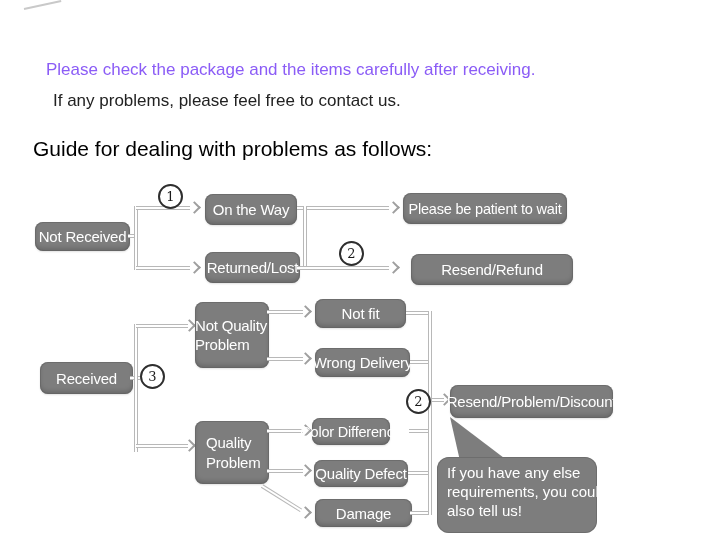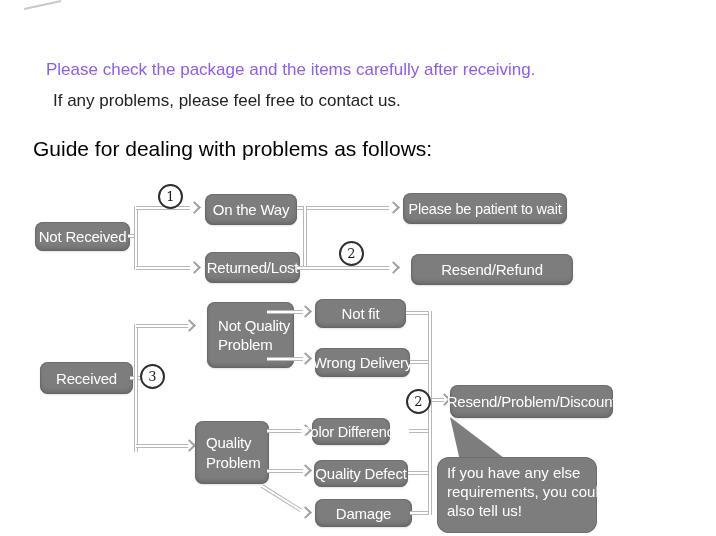--- a/index.html
+++ b/index.html
@@ -91,21 +91,21 @@
 
   <div>
     <div class="gbox" style="left:40px;top:362px;width:93px;height:32px;">Received</div>
 
     <div class="hl" style="left:130px;top:376px;width:10px;"></div>
     <div class="vl" style="left:134px;top:324px;height:128px;"></div>
     <div class="circ" style="left:140px;top:364px;">3</div>
 
     <div class="hl" style="left:136px;top:324px;width:52px;"></div>
     <div class="arr" style="left:185px;top:321px;"></div>
-    <div class="gbox wrap" style="left:195px;top:302px;width:87px;height:66px;padding-left:11px;box-sizing:border-box;margin-left:12px;">Not Quality Problem</div>
+    <div class="gbox wrap" style="left:195px;top:302px;width:74px;height:66px;box-sizing:border-box;">Not Quality Problem</div>
 
     <div class="hl" style="left:136px;top:444px;width:52px;"></div>
     <div class="arr" style="left:185px;top:441px;"></div>
     <div class="gbox wrap" style="left:195px;top:421px;width:74px;height:63px;padding-left:11px;box-sizing:border-box;">Quality Problem</div>
 
     <div class="hl" style="left:267px;top:310px;width:36px;"></div>
     <div class="arr" style="left:301px;top:307px;"></div>
     <div class="gbox" style="left:315px;top:299px;width:91px;height:29px;">Not fit</div>
 
     <div class="hl" style="left:267px;top:357px;width:36px;"></div>

